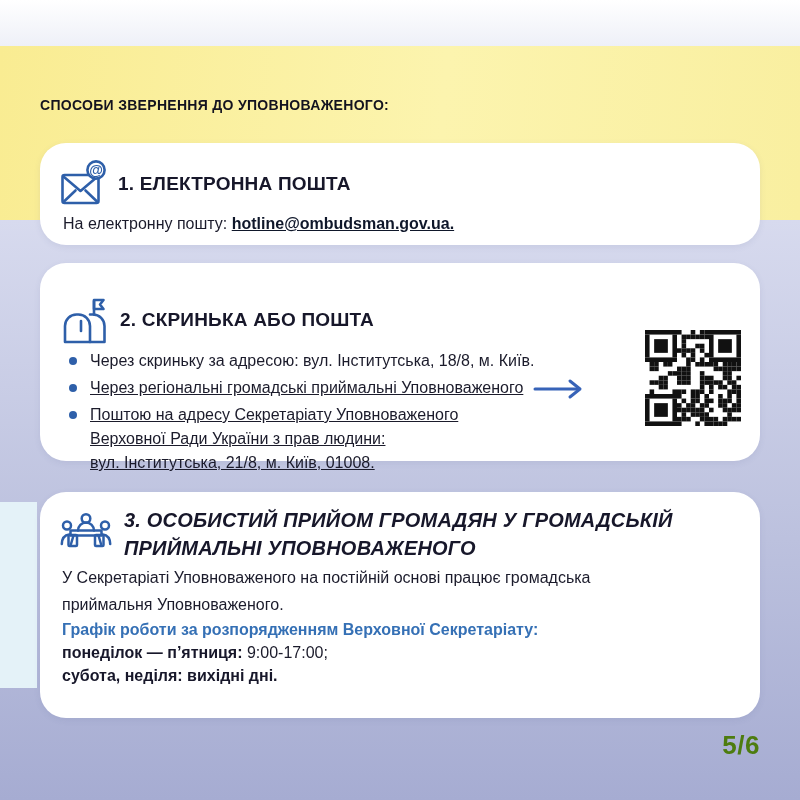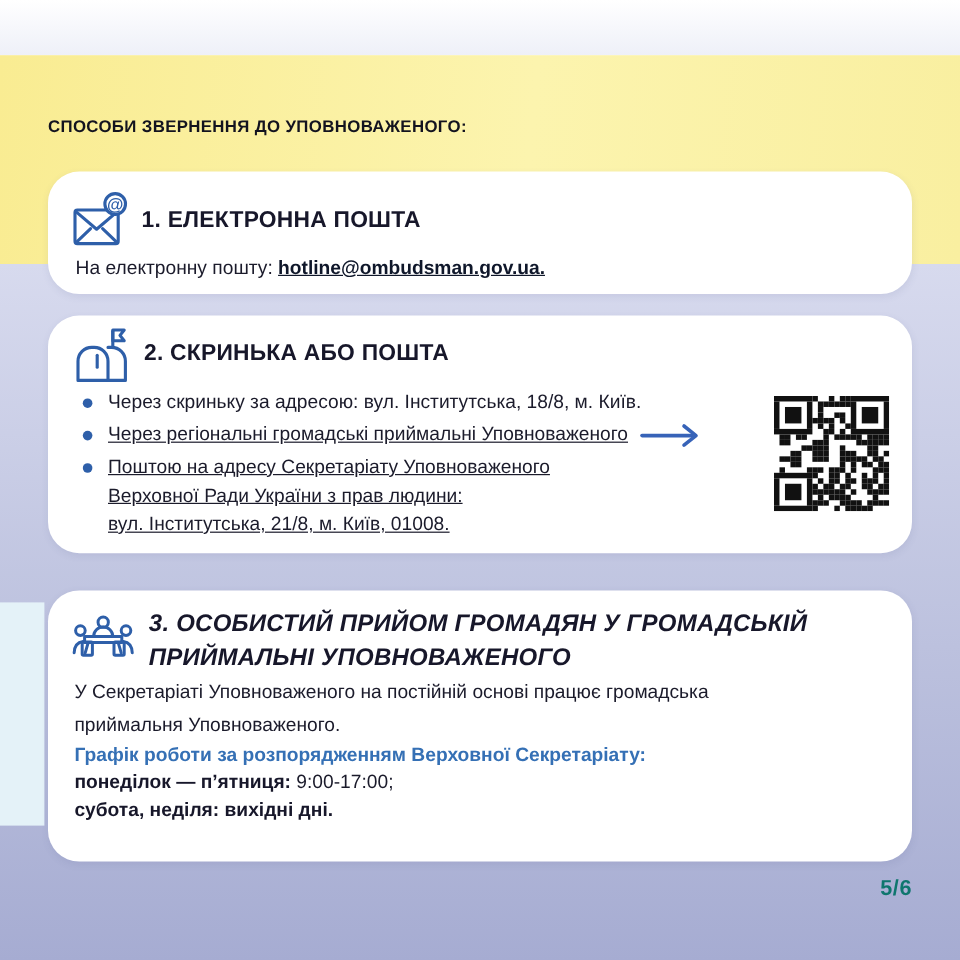--- a/index.html
+++ b/index.html
@@ -24,21 +24,21 @@
     position:absolute;left:40px;top:88px;width:700px;
     font-size:14px;font-weight:bold;letter-spacing:.3px;color:#13131f;
   }
 
   .card{
     position:absolute;left:40px;width:720px;background:#ffffff;
     border-radius:26px;box-shadow:0 2px 6px rgba(80,85,140,.10);
     box-sizing:border-box;
   }
   .card1{top:143px;height:102px;padding:17px 24px 0 20px;}
-  .card2{top:263px;height:198px;padding:7px 24px 0 20px;}
+  .card2{top:263px;height:198px;padding:32px 24px 0 20px;}
   .card3{top:492px;height:226px;padding:14px 24px 0 20px;}
 
   .card-head{display:flex;align-items:center;}
   .card-head .icon-wrap{flex:0 0 auto;display:flex;align-items:center;justify-content:center;}
   .card-title{
     margin:0 0 0 10px;font-size:19px;font-weight:bold;color:#17172a;letter-spacing:.2px;
   }
   .card3 .card-title{font-size:20px;line-height:28px;white-space:pre-line;margin-left:12px;font-style:italic;}
 
   .card-body-line{margin:4px 0 0 3px;font-size:16px;line-height:24px;}
@@ -57,21 +57,21 @@
   .inline-arrow{vertical-align:middle;margin-left:10px;}
 
   .qr-box{position:absolute;right:19px;top:67px;width:96px;height:96px;background:#fff;}
 
   .card3 .paragraph{margin:2px 0 0 2px;font-size:16px;line-height:27px;white-space:pre-line;}
   .info-line{margin:1px 0 0 2px;font-size:16px;line-height:22px;}
   .blue-label{color:#3570b5;font-weight:bold;}
   .dark-label{color:#17172a;font-weight:bold;}
 
   .page-number{
-    position:absolute;right:40px;top:730px;font-size:18px;font-weight:bold;color:#0f766e;
+    position:absolute;right:40px;top:730px;font-size:26px;font-weight:bold;color:#4d7c0f;
     letter-spacing:.5px;
   }
 
   svg.icon{display:block;}
 </style>
 </head>
 <body>
 
 <div id="canvas">
 

